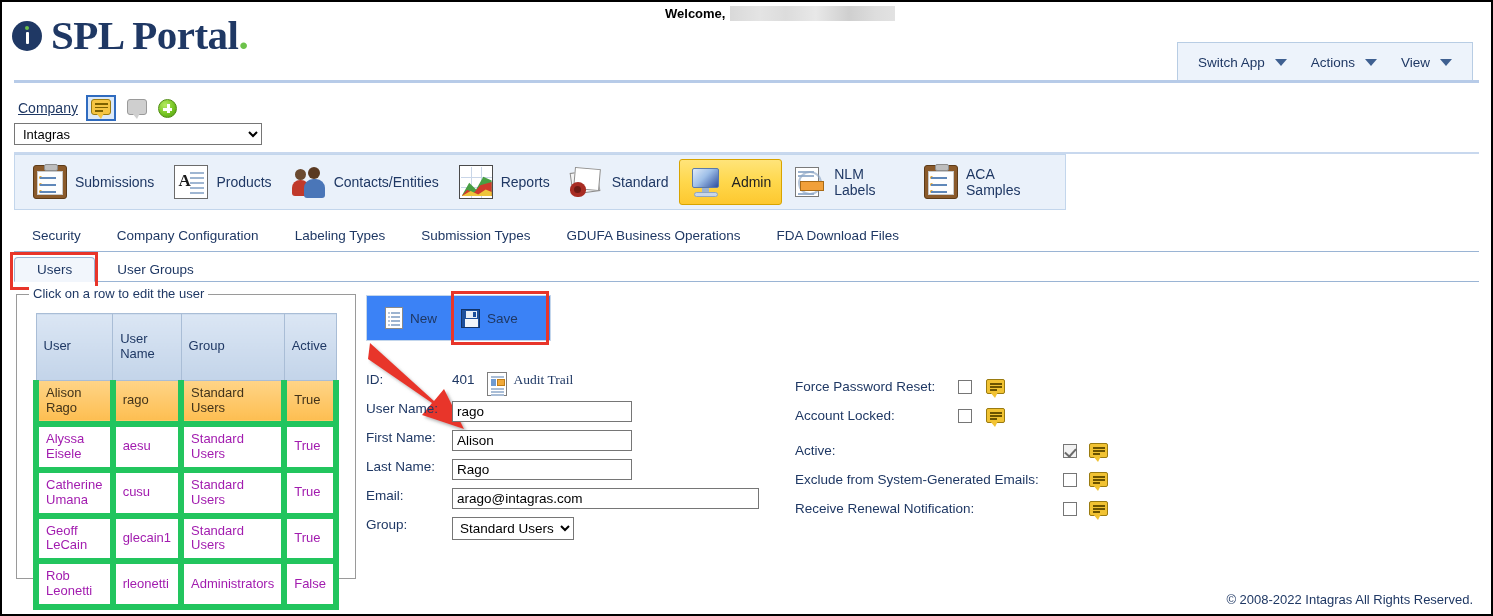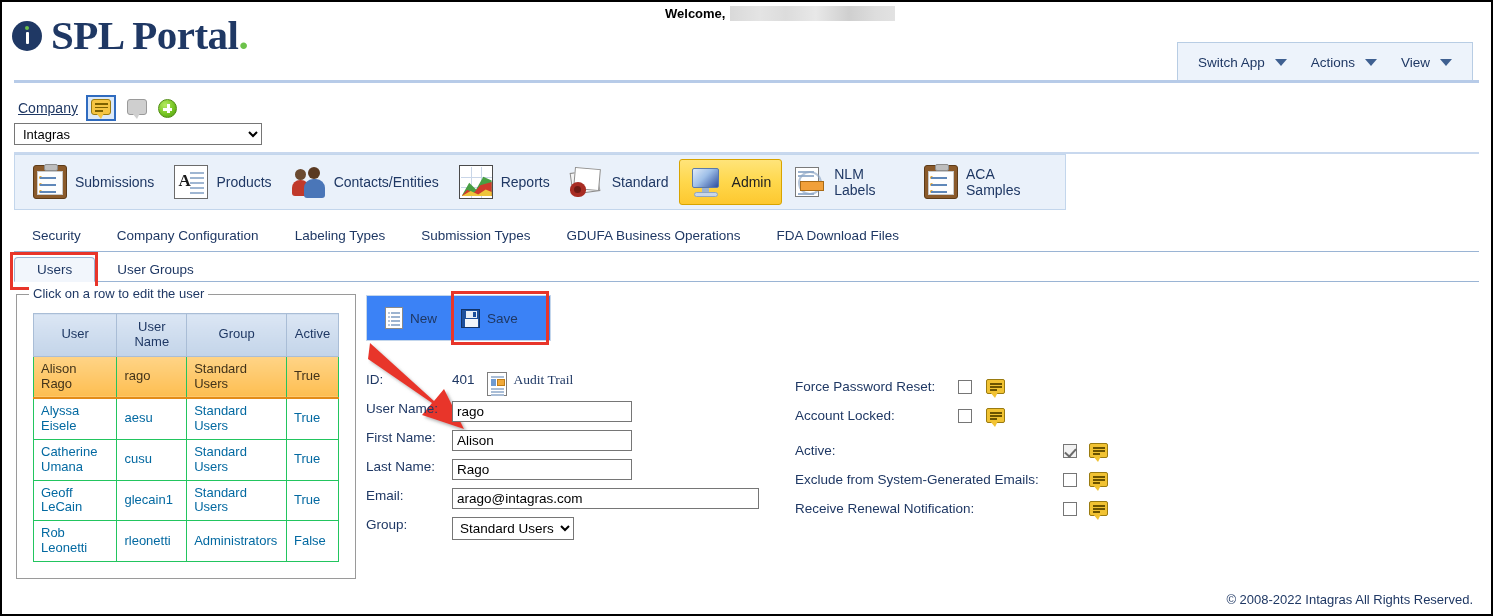--- a/index.html
+++ b/index.html
@@ -235,26 +235,26 @@
   }
   table.grid {
     position:absolute; left:16px; top:18px;
     border-collapse:collapse; width:306px;
     background:#fff;
   }
   table.grid th {
     background:linear-gradient(180deg,#dbe6f4 0%,#c3d4e9 100%);
     border:1px solid #a9bdd6;
     font-weight:normal; font-size:13px; color:#1f3864;
-    text-align:center; padding:6px 7px; line-height:1.15;
+    text-align:left; padding:18px 7px; line-height:1.15;
     vertical-align:middle;
   }
   table.grid td {
-    border:1px solid #22c55e;
-    font-size:13px; color:#0369a1;
+    border:6px solid #22c55e;
+    font-size:13px; color:#a21caf;
     padding:5px 7px; line-height:1.15; vertical-align:middle;
   }
   table.grid tr.sel td {
     background:linear-gradient(180deg,#ffd487 0%,#fdbe51 100%);
     border-bottom:2px solid #e38b18;
     border-top:1px solid #e0a84f;
     color:#42331a;
   }
   .col-user{width:84px;}
   .col-uname{width:70px;}

